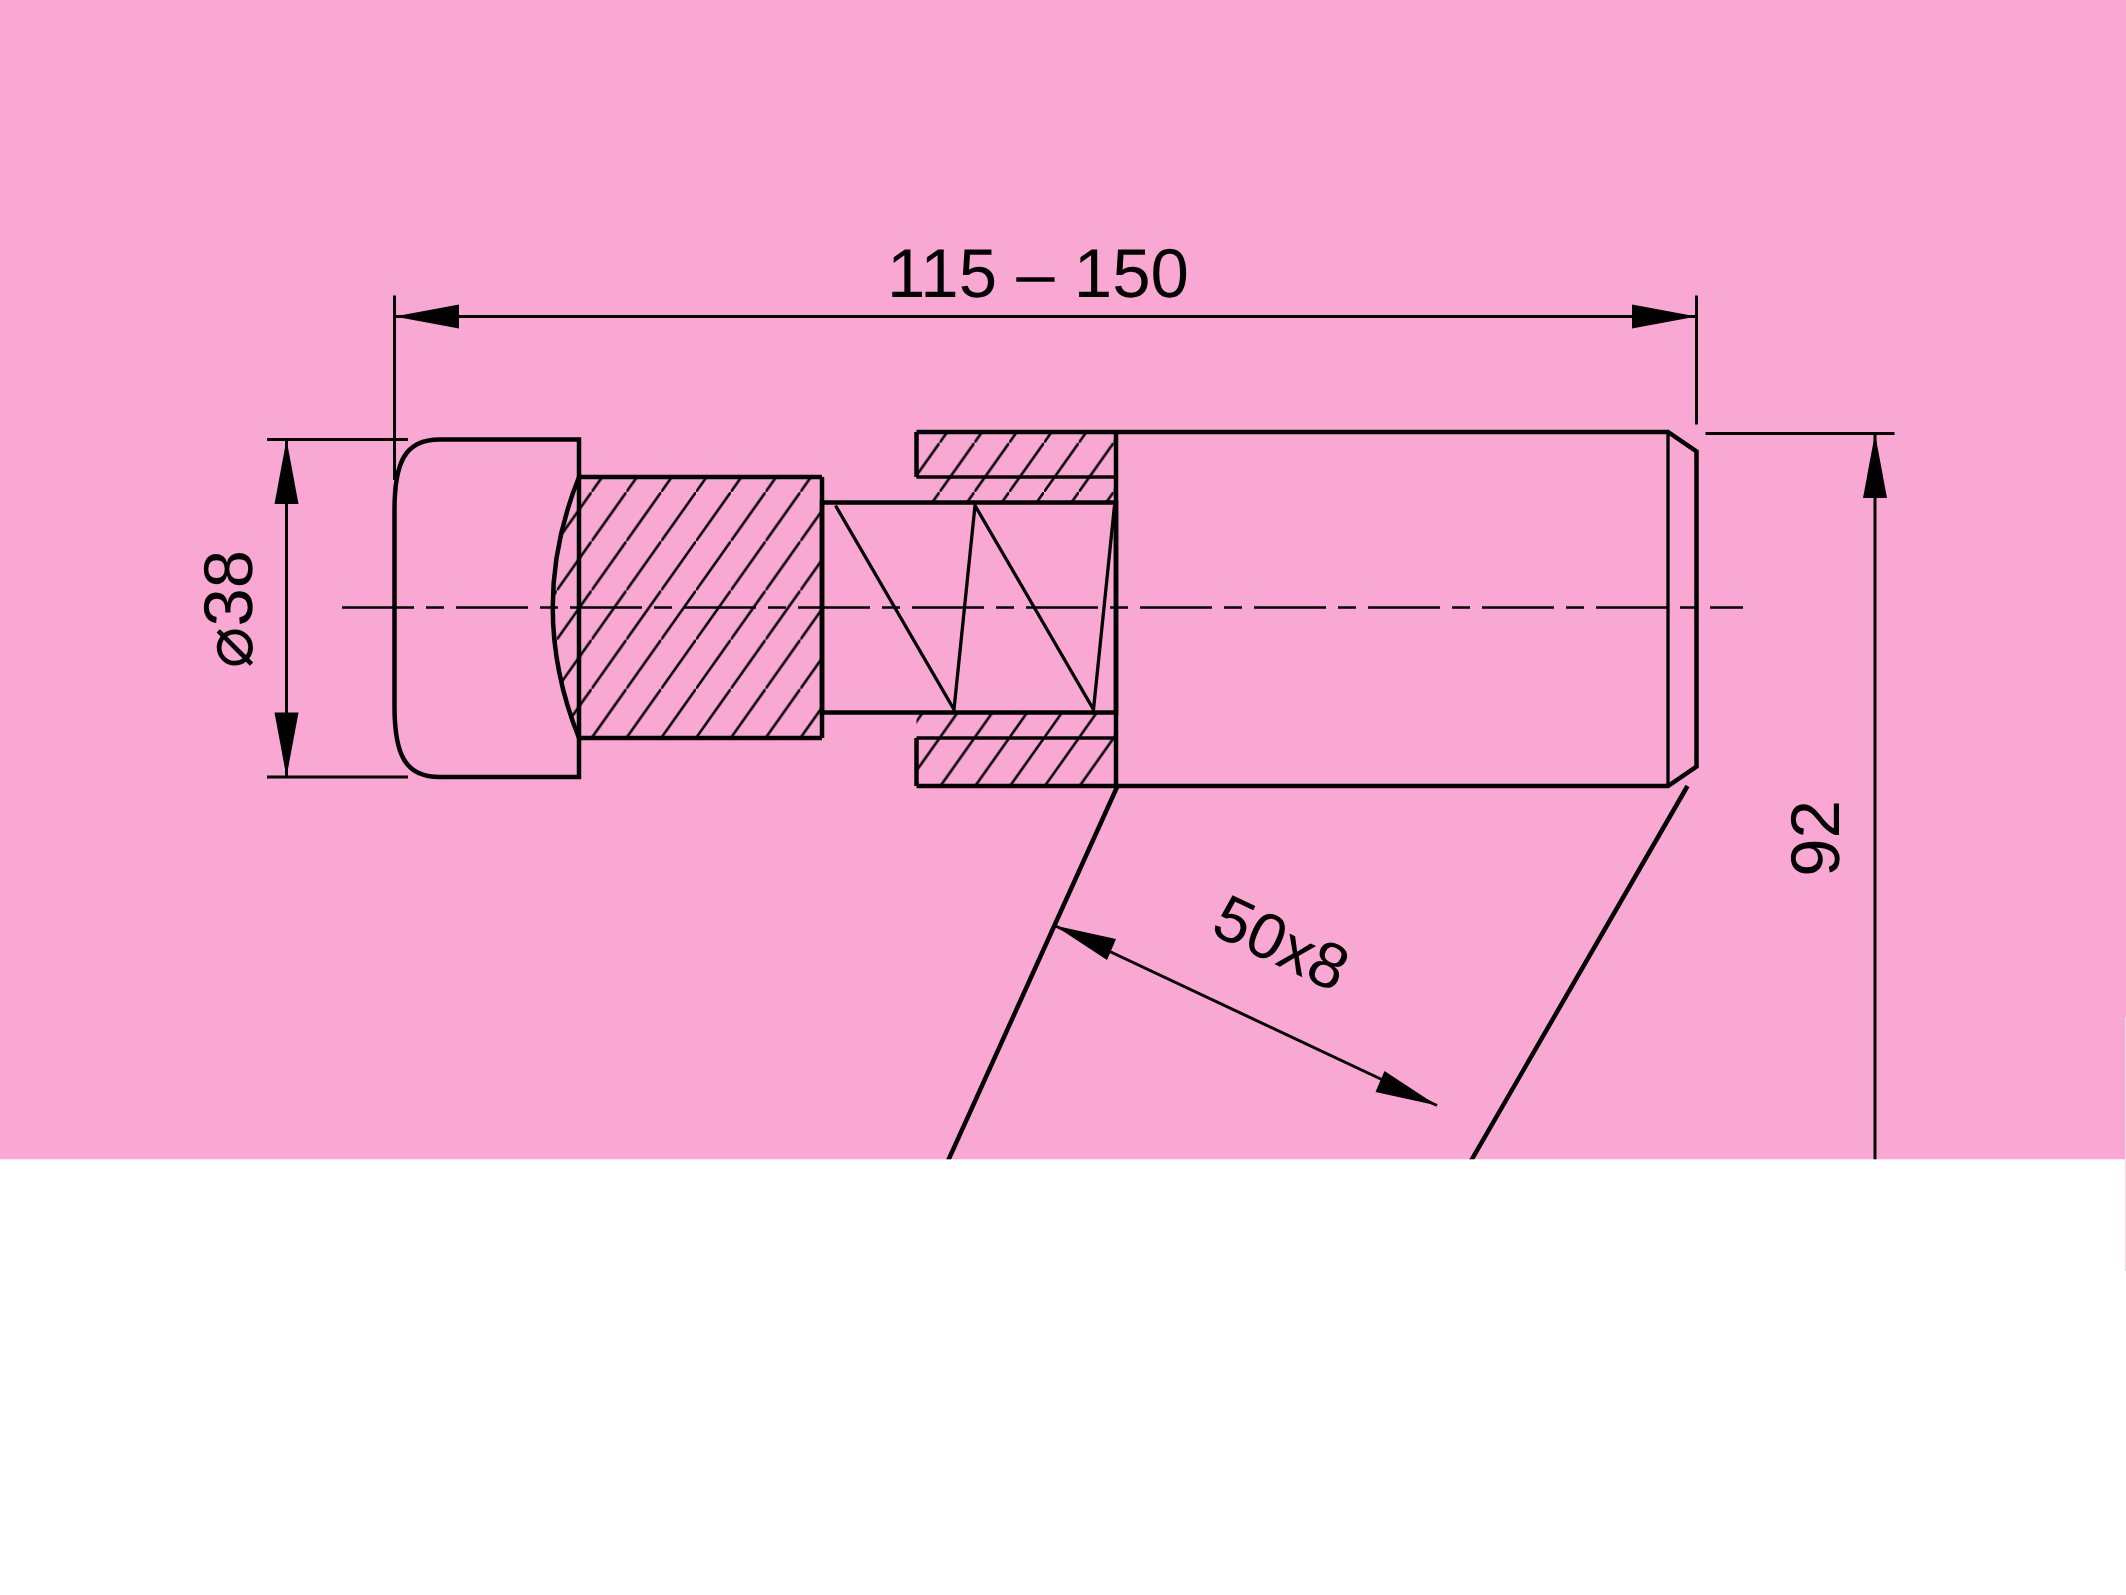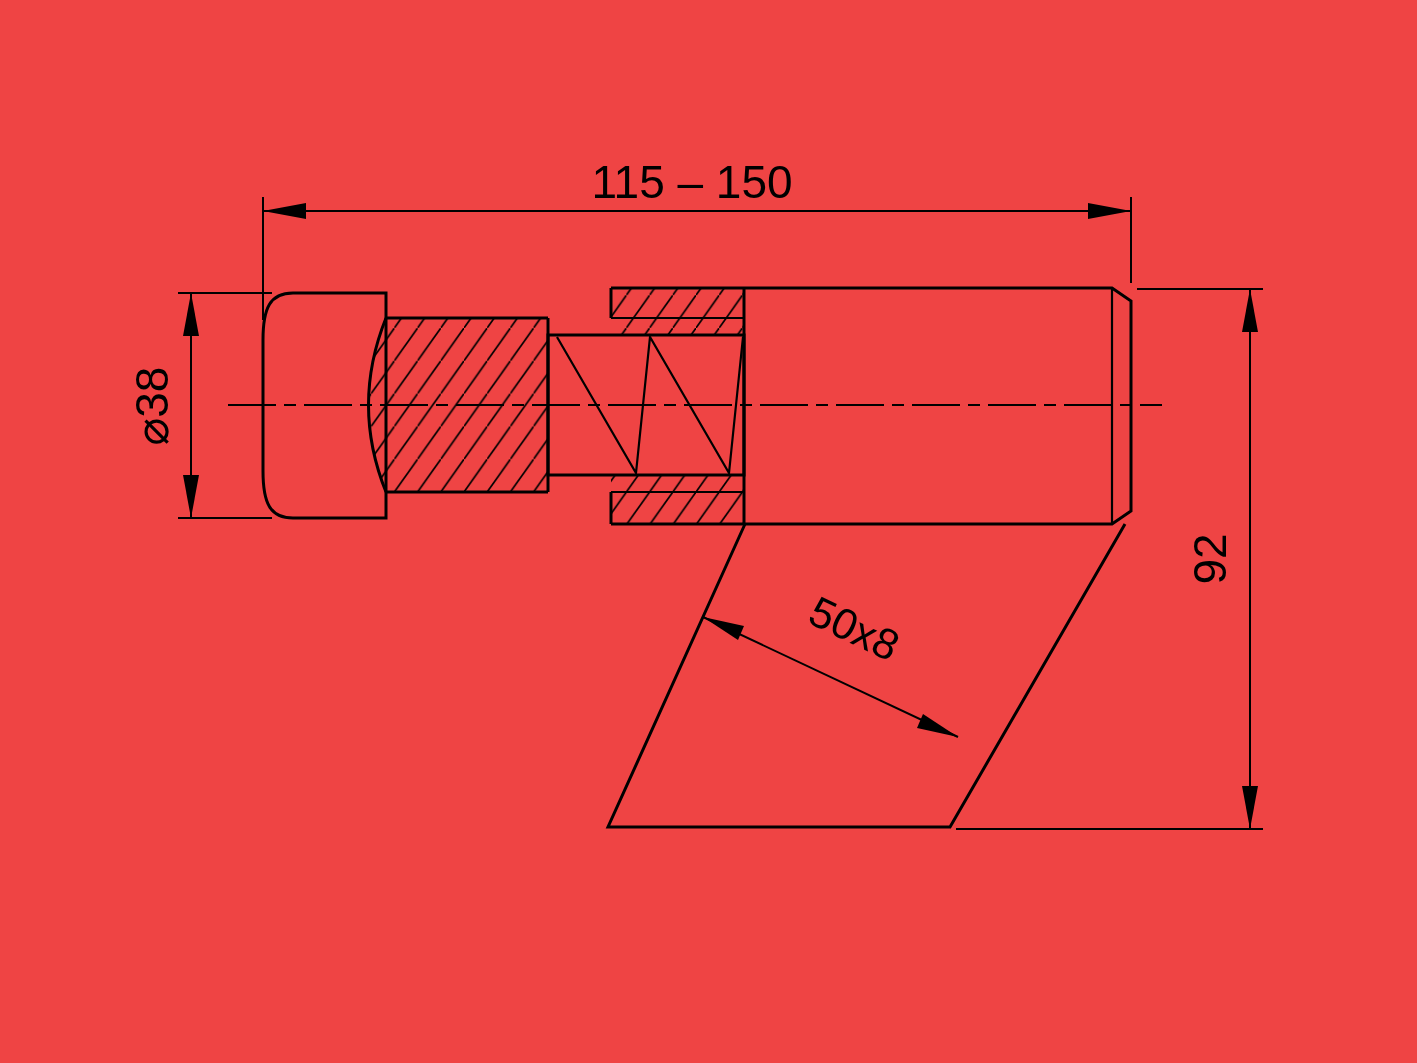--- a/index.html
+++ b/index.html
@@ -2,22 +2,22 @@
 <html><head>
 <meta charset="utf-8">
 <style>
   html, body {
     margin: 0;
     padding: 0;
     background: #ffffff;
   }
   .stage {
     width: 1417px;
-    height: 1063px;
-    background: #ef4444;
+    height: 773px;
+    background: #f9a8d4;
     position: relative;
     overflow: hidden;
     font-family: "Liberation Sans", sans-serif;
   }
   svg { display: block; }
 
   .part-line {
     stroke: #000000;
     stroke-width: 3;
     fill: none;

